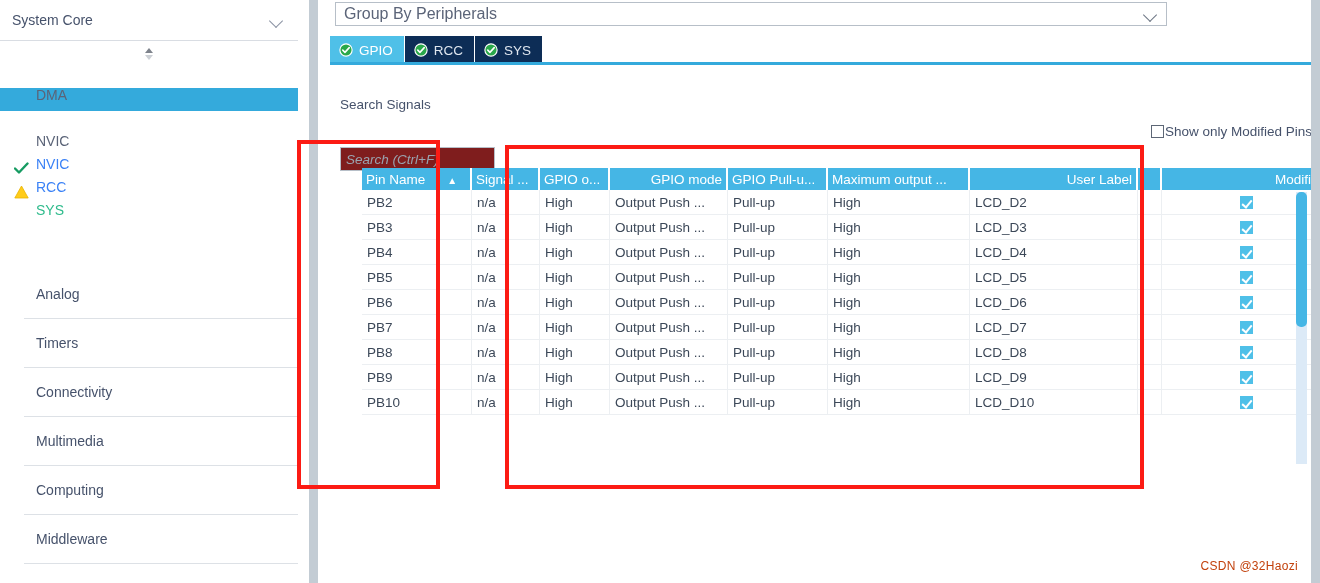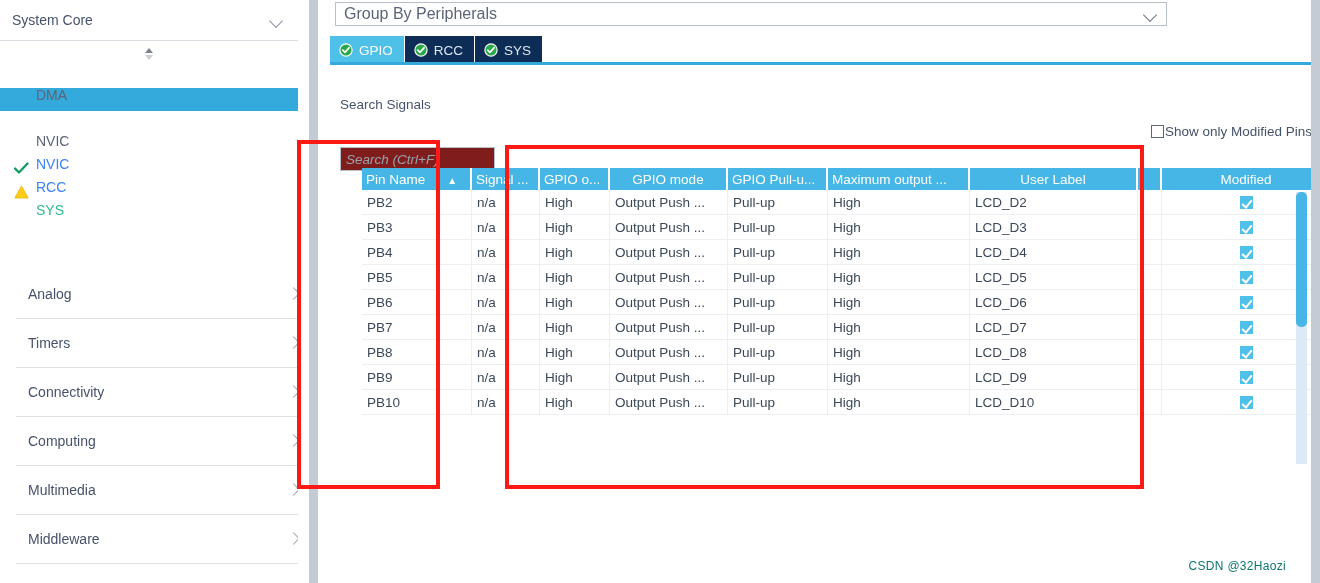--- a/index.html
+++ b/index.html
@@ -107,21 +107,21 @@
     height: 49px;
     display: flex;
     align-items: center;
     justify-content: space-between;
     padding: 0 14px 0 12px;
     border-bottom: 1px solid #dde1e6;
     box-sizing: border-box;
     font-size: 14px;
     color: #46526b;
   }
-  #cat-list { position: absolute; left: 0; top: 270px; width: 298px; padding-left: 16px; }
+  #cat-list { position: absolute; left: 8px; top: 270px; width: 298px; padding-left: 16px; }
 
   
   #sash {
     position: absolute;
     left: 309px; top: 0;
     width: 9px; height: 583px;
     background: #c3ccd4;
   }
   #sash-inner {
     position: absolute;
@@ -249,21 +249,21 @@
     font-weight: normal;
     height: 22px;
     font-size: 13.5px;
     border-right: 2px solid #ffffff;
     padding: 0 4px;
     box-sizing: border-box;
     white-space: nowrap;
     overflow: hidden;
   }
   table.pins th.lft { text-align: left; }
-  table.pins th.ctr { text-align: center; }
+  table.pins th.ctr { text-align: right; }
   table.pins th.blank { background: #45b6e5; border-right: 2px solid #fff; }
   table.pins td {
     height: 25px;
     border-bottom: 1px solid #eceff2;
     padding: 0 5px;
     box-sizing: border-box;
     white-space: nowrap;
     overflow: hidden;
     color: #3c4858;
     border-right: 1px solid #eceff2;
@@ -313,23 +313,23 @@
     position: absolute;
     border: 4px solid #fc1b14;
     box-sizing: border-box;
     pointer-events: none;
   }
   #redbox-1 { left: 297px; top: 140px; width: 143px; height: 349px; }
   #redbox-2 { left: 505px; top: 145px; width: 639px; height: 344px; }
 
   #watermark {
     position: absolute;
-    right: 34px; bottom: 10px;
+    right: 22px; bottom: 10px;
     font-size: 12px;
-    color: #0f766e;
+    color: #c2410c;
     letter-spacing: .3px;
   }
 </style>
 </head>
 <body>
 
 <div id="sidebar">
 
   <div class="cat-header">
     <span class="cat-label">System Core</span>
@@ -391,25 +391,25 @@
     </div>
     <div class="cat-row">
       <span>Timers</span>
       <span class="chev-right"></span>
     </div>
     <div class="cat-row">
       <span>Connectivity</span>
       <span class="chev-right"></span>
     </div>
     <div class="cat-row">
+      <span>Multimedia</span>
+      <span class="chev-right"></span>
+    </div>
+    <div class="cat-row">
       <span>Computing</span>
-      <span class="chev-right"></span>
-    </div>
-    <div class="cat-row">
-      <span>Multimedia</span>
       <span class="chev-right"></span>
     </div>
     <div class="cat-row">
       <span>Middleware</span>
       <span class="chev-right"></span>
     </div>
   </div>
 </div>
 
 <div id="sash-inner"></div>

